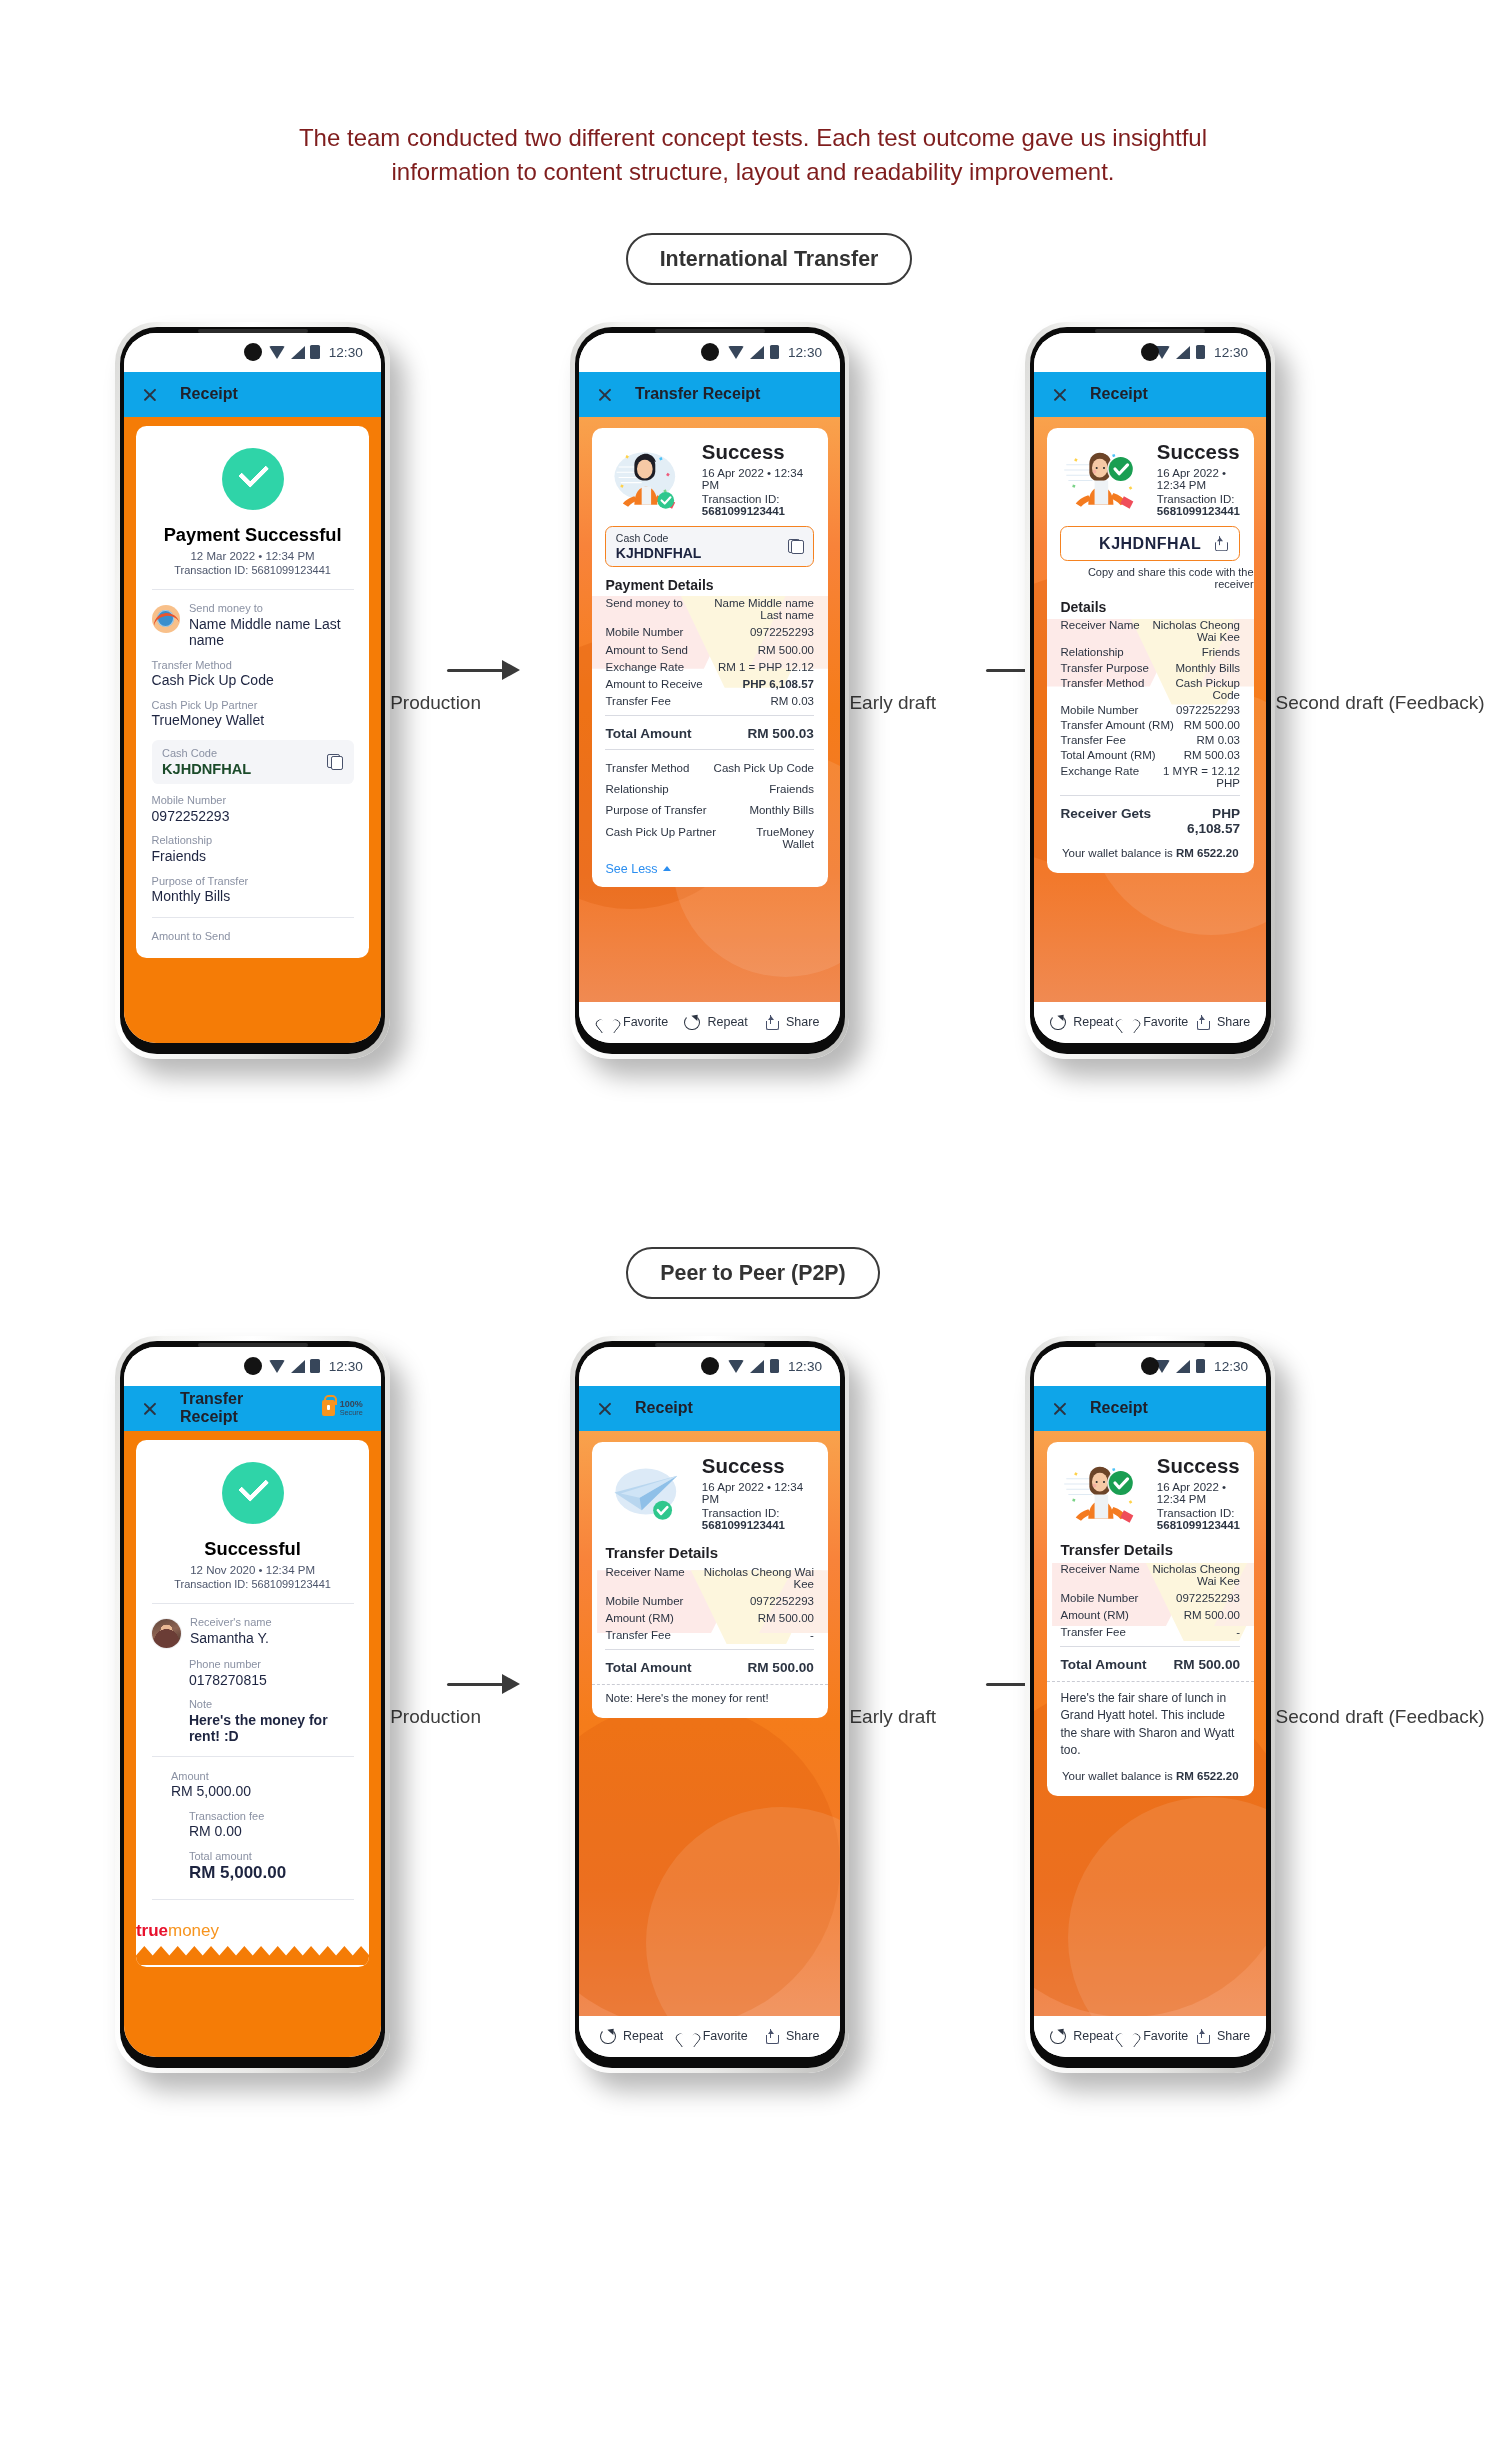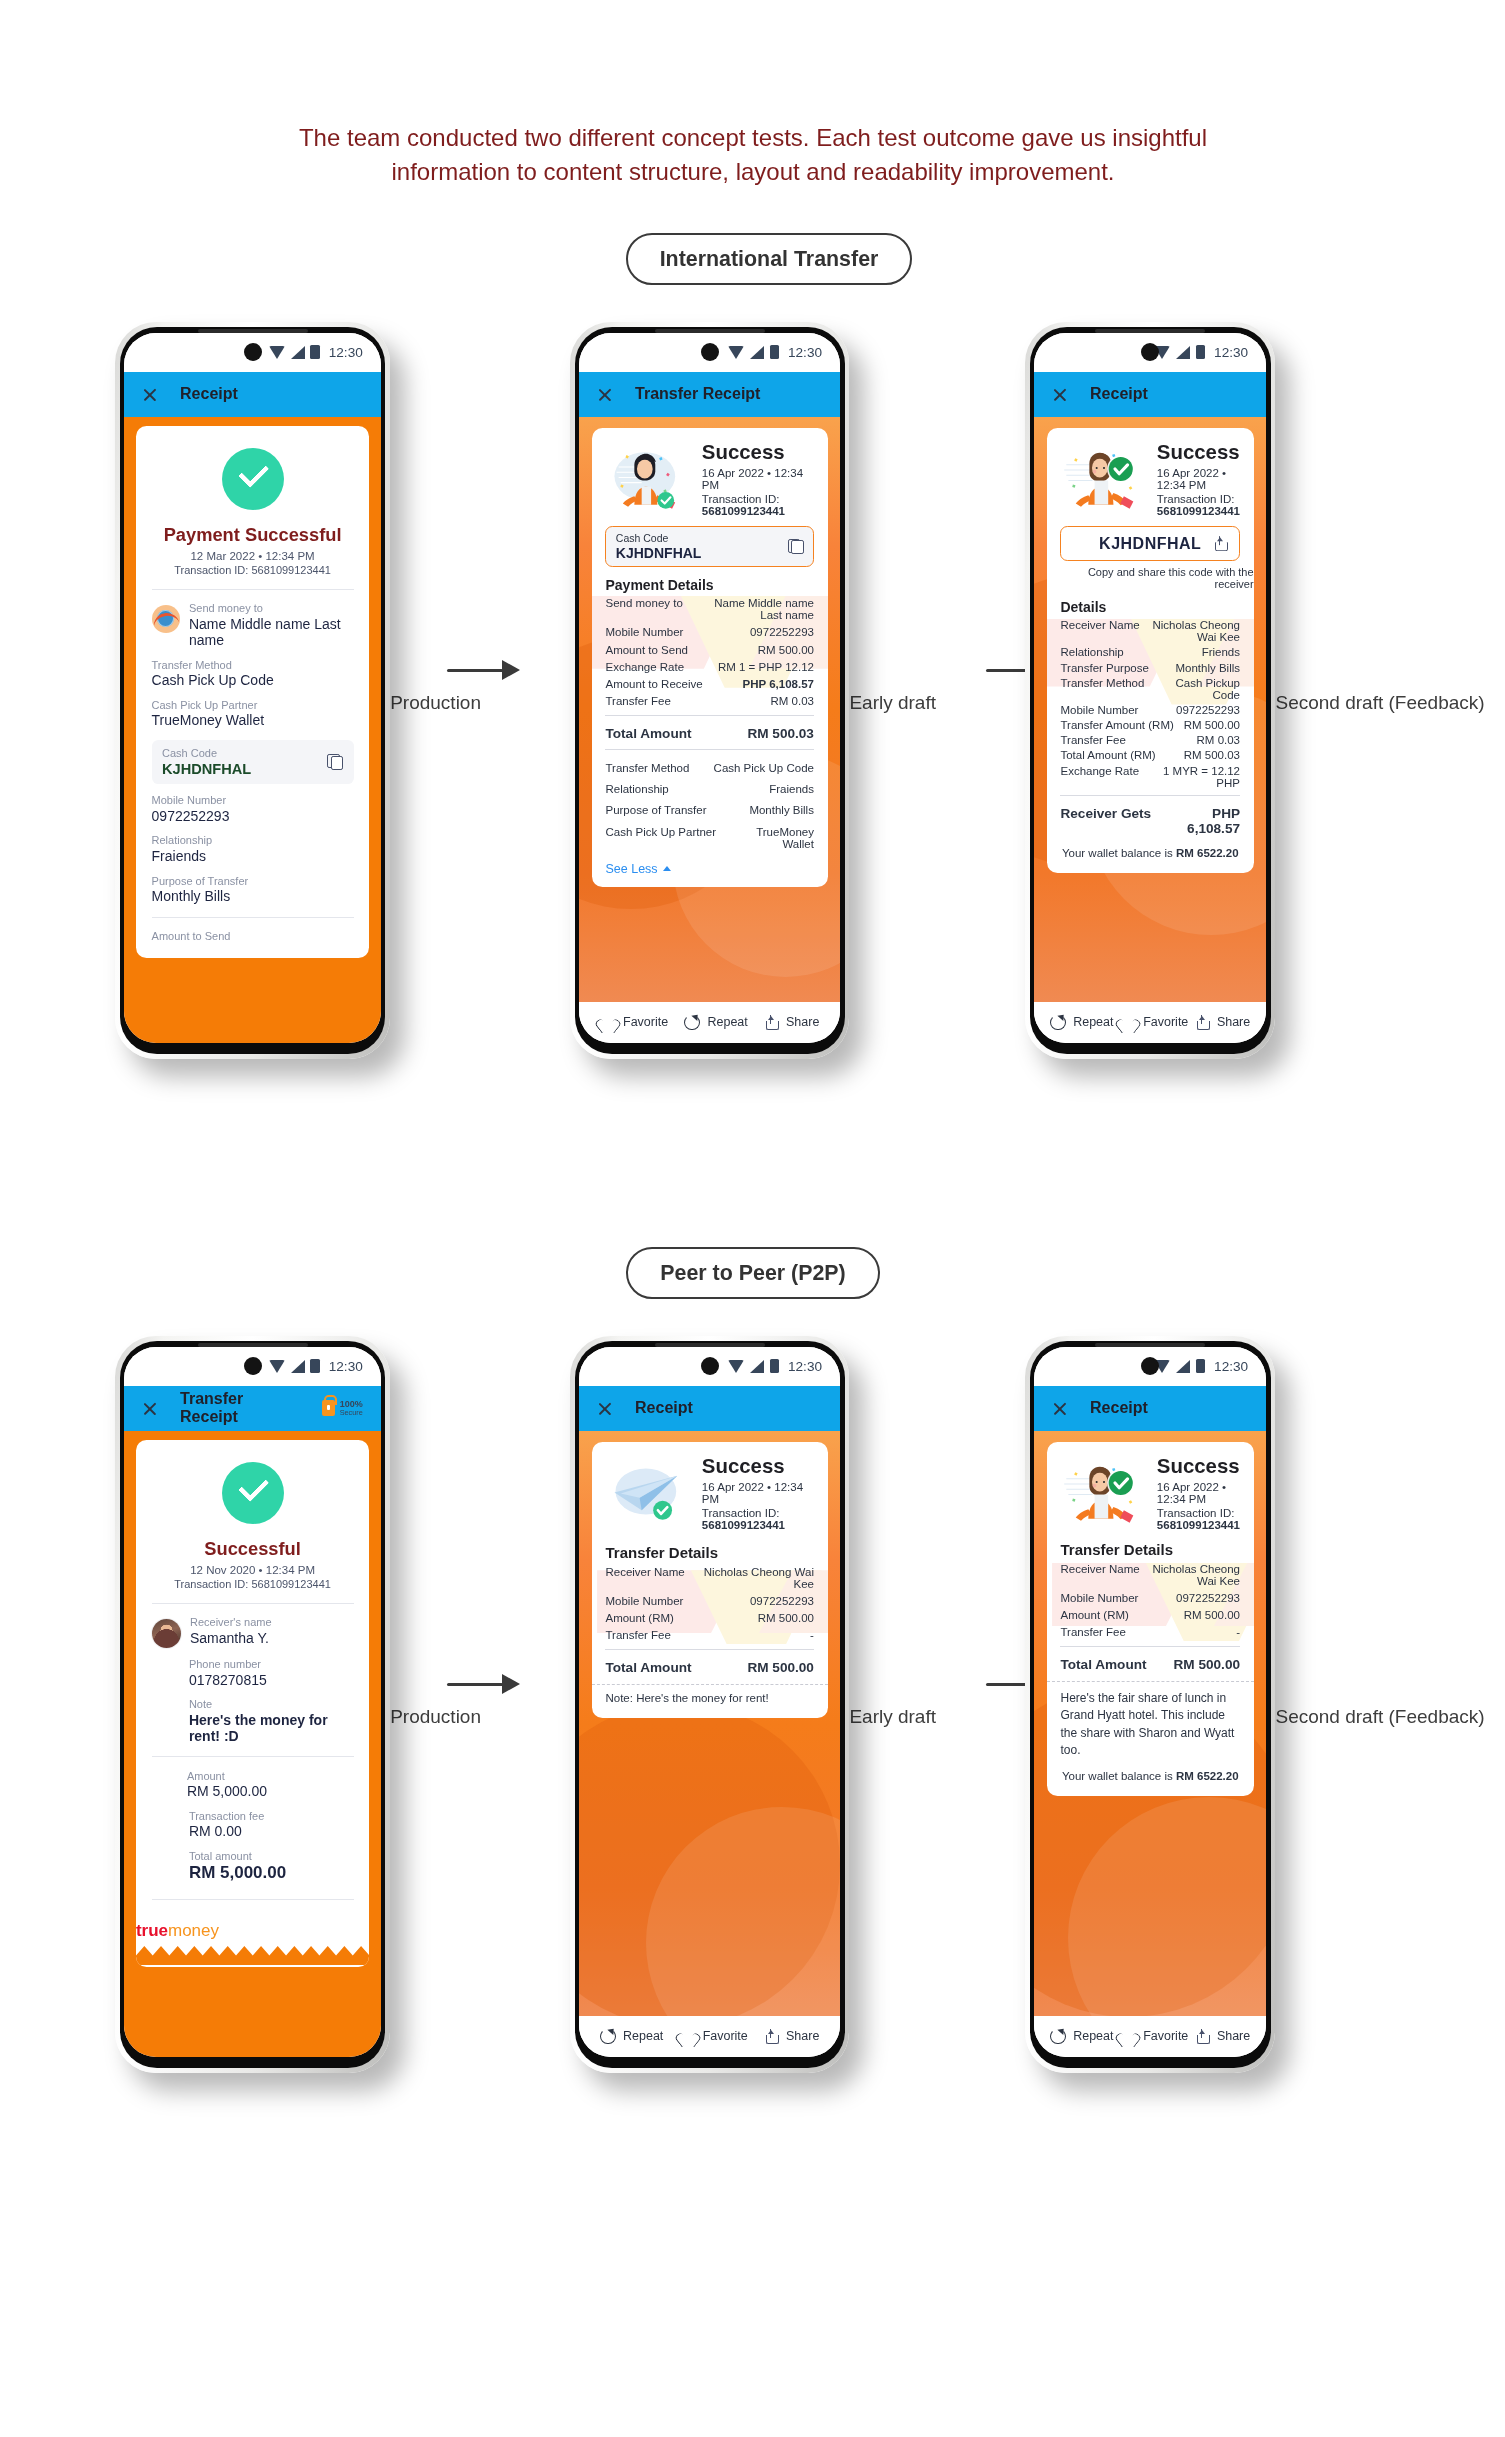--- a/index.html
+++ b/index.html
@@ -178,21 +178,21 @@
   .check-circle {
     width:62px; height:62px; border-radius:50%; background:#2fd4a8;
     margin:22px auto 0; position:relative;
   }
   .check-circle::after {
     content:''; position:absolute; left:18px; top:15.7px;
     width:22px; height:11.5px;
     border-left:5.8px solid #fff; border-bottom:5.8px solid #fff;
     transform: rotate(-45deg); border-radius:1.6px;
   }
-  .succ-title { text-align:center; font-size:18.3px; font-weight:700; color:#7f1d1d; margin-top:13.6px; }
+  .succ-title { text-align:center; font-size:18.3px; font-weight:700; color:#000000; margin-top:13.6px; }
   .succ-date  { text-align:center; font-size:11.5px; color:#4c556b; margin-top:4.7px; }
   .succ-txid  { text-align:center; font-size:11px; color:#4c556b; margin-top:2.1px; }
 
   .hr { height:1px; background:#e4e6ec; margin:12.5px 15.7px; }
 
   .kv { padding:0 15.7px; margin-top:10.5px; }
   .kv-row { display:flex; align-items:flex-start; gap:9.4px; }
   .kv-label { font-size:11px; color:#8a91a3; }
   .kv-value { font-size:14px; color:#1d2440; font-weight:400; margin-top:1.6px; }
   .kv-value.bold { font-weight:700; }
@@ -799,21 +799,21 @@
                 <div class="kv-label">Phone number</div>
                 <div class="kv-value">0178270815</div>
               </div>
               <div class="kv" style="padding-left:53px">
                 <div class="kv-label">Note</div>
                 <div class="kv-value bold">Here's the money for rent! :D</div>
               </div>
 
               <div class="hr"></div>
 
-              <div class="kv" style="padding-left:51px">
+              <div class="kv" style="padding-left:35px">
                 <div class="kv-label">Amount</div>
                 <div class="kv-value">RM 5,000.00</div>
               </div>
               <div class="kv" style="padding-left:53px">
                 <div class="kv-label">Transaction fee</div>
                 <div class="kv-value">RM 0.00</div>
               </div>
               <div class="kv" style="padding-left:53px">
                 <div class="kv-label">Total amount</div>
                 <div class="kv-value bold" style="font-size:17px">RM 5,000.00</div>

